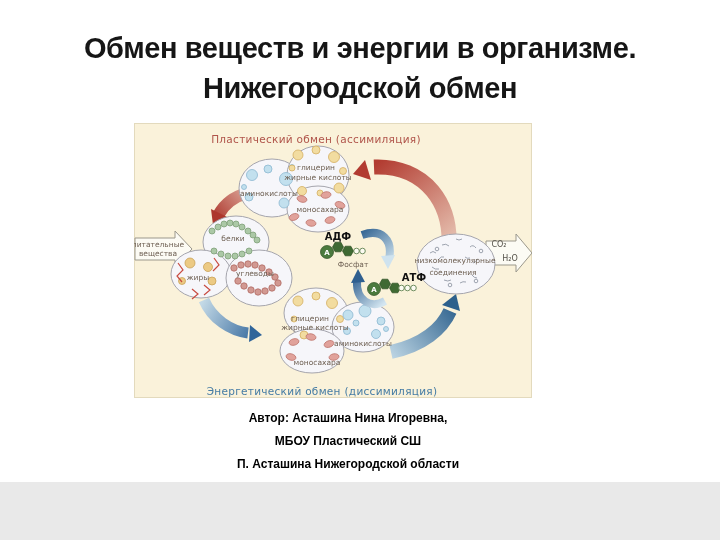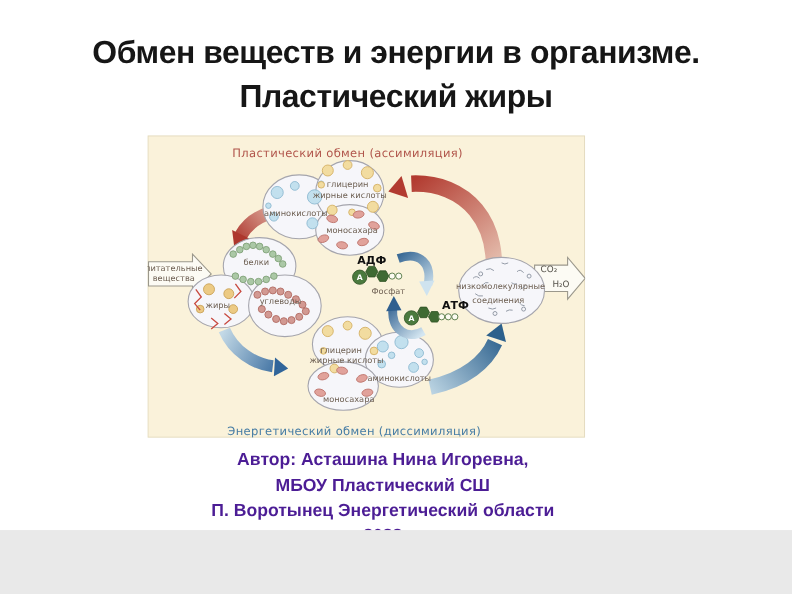--- a/index.html
+++ b/index.html
@@ -7,38 +7,38 @@
     position:relative; width:720px; height:482px; background:#ffffff;
     font-family:"Liberation Sans", sans-serif; overflow:hidden; margin:0 auto;
   }
   .title-block {
     position:absolute; top:28px; left:0; width:720px; text-align:center;
     font-weight:bold; font-size:29px; line-height:40px; color:#161616;
     letter-spacing:-0.4px;
   }
   .author-block {
     position:absolute; top:407px; left:128px; width:440px; text-align:center;
-    font-weight:bold; font-size:16px; line-height:23px; color:#4c1d95;
+    font-weight:bold; font-size:12px; line-height:23px; color:#000000;
   }
   .diagram-svg { position:absolute; left:134px; top:123px; }
   .bubble { fill:#f6f6fa; stroke:#a5a5ad; stroke-width:1; }
   .blabel { font-family:"DejaVu Sans", sans-serif; font-size:7.5px; fill:#6e6053; text-anchor:middle; }
   .zone-label { font-family:"DejaVu Sans", sans-serif; font-size:10.5px; text-anchor:middle; letter-spacing:0.3px; }
   .mol-label { font-family:"DejaVu Sans", sans-serif; font-size:10px; font-weight:bold; fill:#101010; text-anchor:middle; }
   .gas-label { font-family:"DejaVu Sans", sans-serif; font-size:8px; fill:#55524a; text-anchor:middle; }
   .a-letter { font-family:"DejaVu Sans", sans-serif; font-size:7px; font-weight:bold; fill:#ffffff; text-anchor:middle; }
 </style>
 </head>
 <body>
 
 <div class="slide">
 
   <div class="title-block">
     <div>Обмен веществ и энергии в организме.</div>
-    <div>Пластический жиры</div>
+    <div>Нижегородской обмен</div>
   </div>
 
   <svg class="diagram-svg" width="398" height="275" viewBox="0 0 398 275">
     <defs>
       <linearGradient id="gRedBig" gradientUnits="userSpaceOnUse" x1="313" y1="140" x2="235" y2="46">
         <stop offset="0" stop-color="#ecd0bf"></stop>
           <stop offset="1" stop-color="#b23b30"></stop>
       </linearGradient>
       <linearGradient id="gRedSmall" gradientUnits="userSpaceOnUse" x1="113" y1="70" x2="82" y2="98">
         <stop offset="0" stop-color="#d9a093"></stop>
@@ -277,17 +277,17 @@
       </g>
     </g>
 
     <text class="zone-label" x="182" y="20" fill="#b0544a">Пластический обмен (ассимиляция)</text>
     <text class="zone-label" x="188" y="272" font-size="10" fill="#447ba4">Энергетический обмен (диссимиляция)</text>
   </svg>
 
   <div class="author-block">
     <div>Автор: Асташина Нина Игоревна,</div>
     <div>МБОУ Пластический СШ</div>
-    <div>П. Воротынец Энергетический области</div>
+    <div>П. Асташина Нижегородской области</div>
     <div>2022</div>
   </div>
 
 </div>
 
 </body></html>

